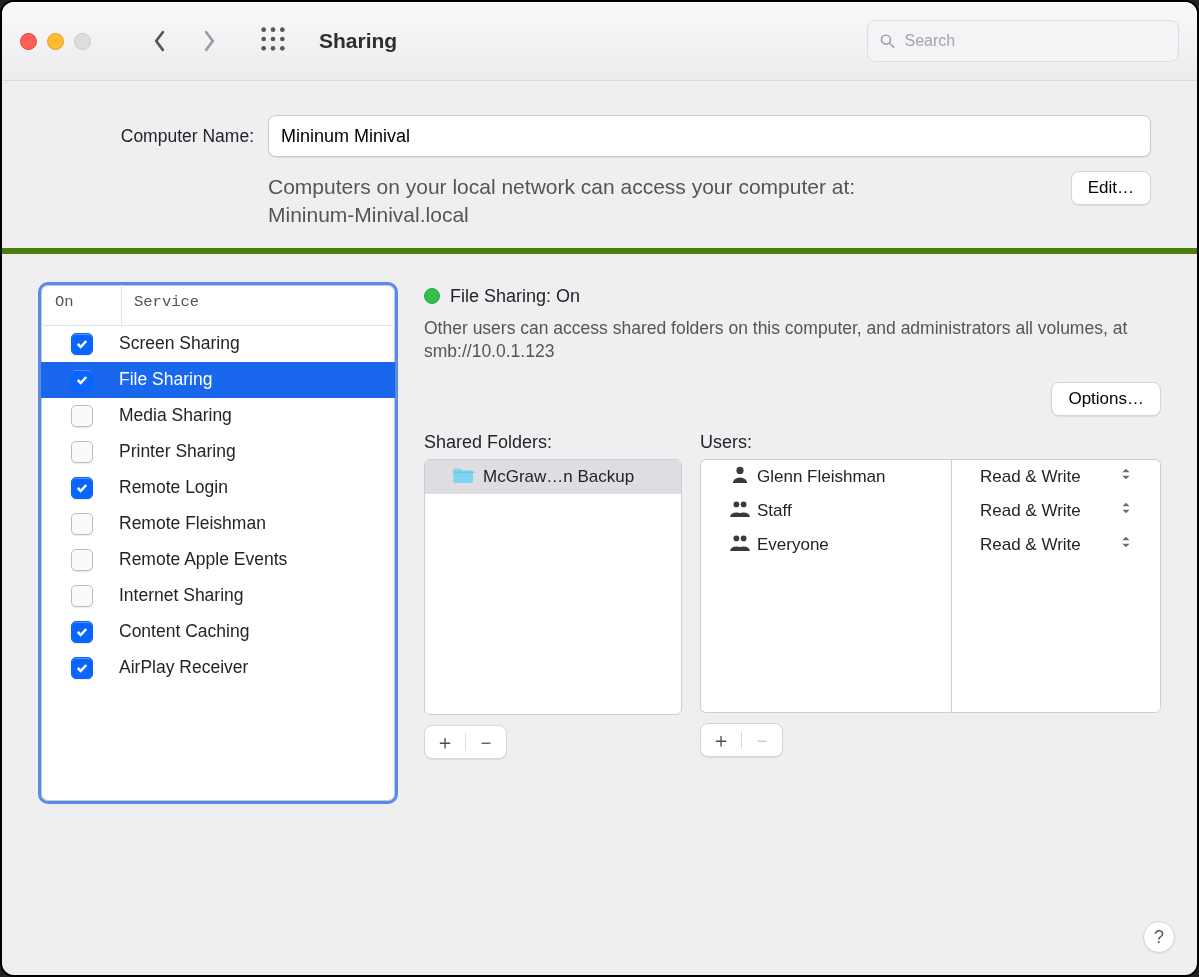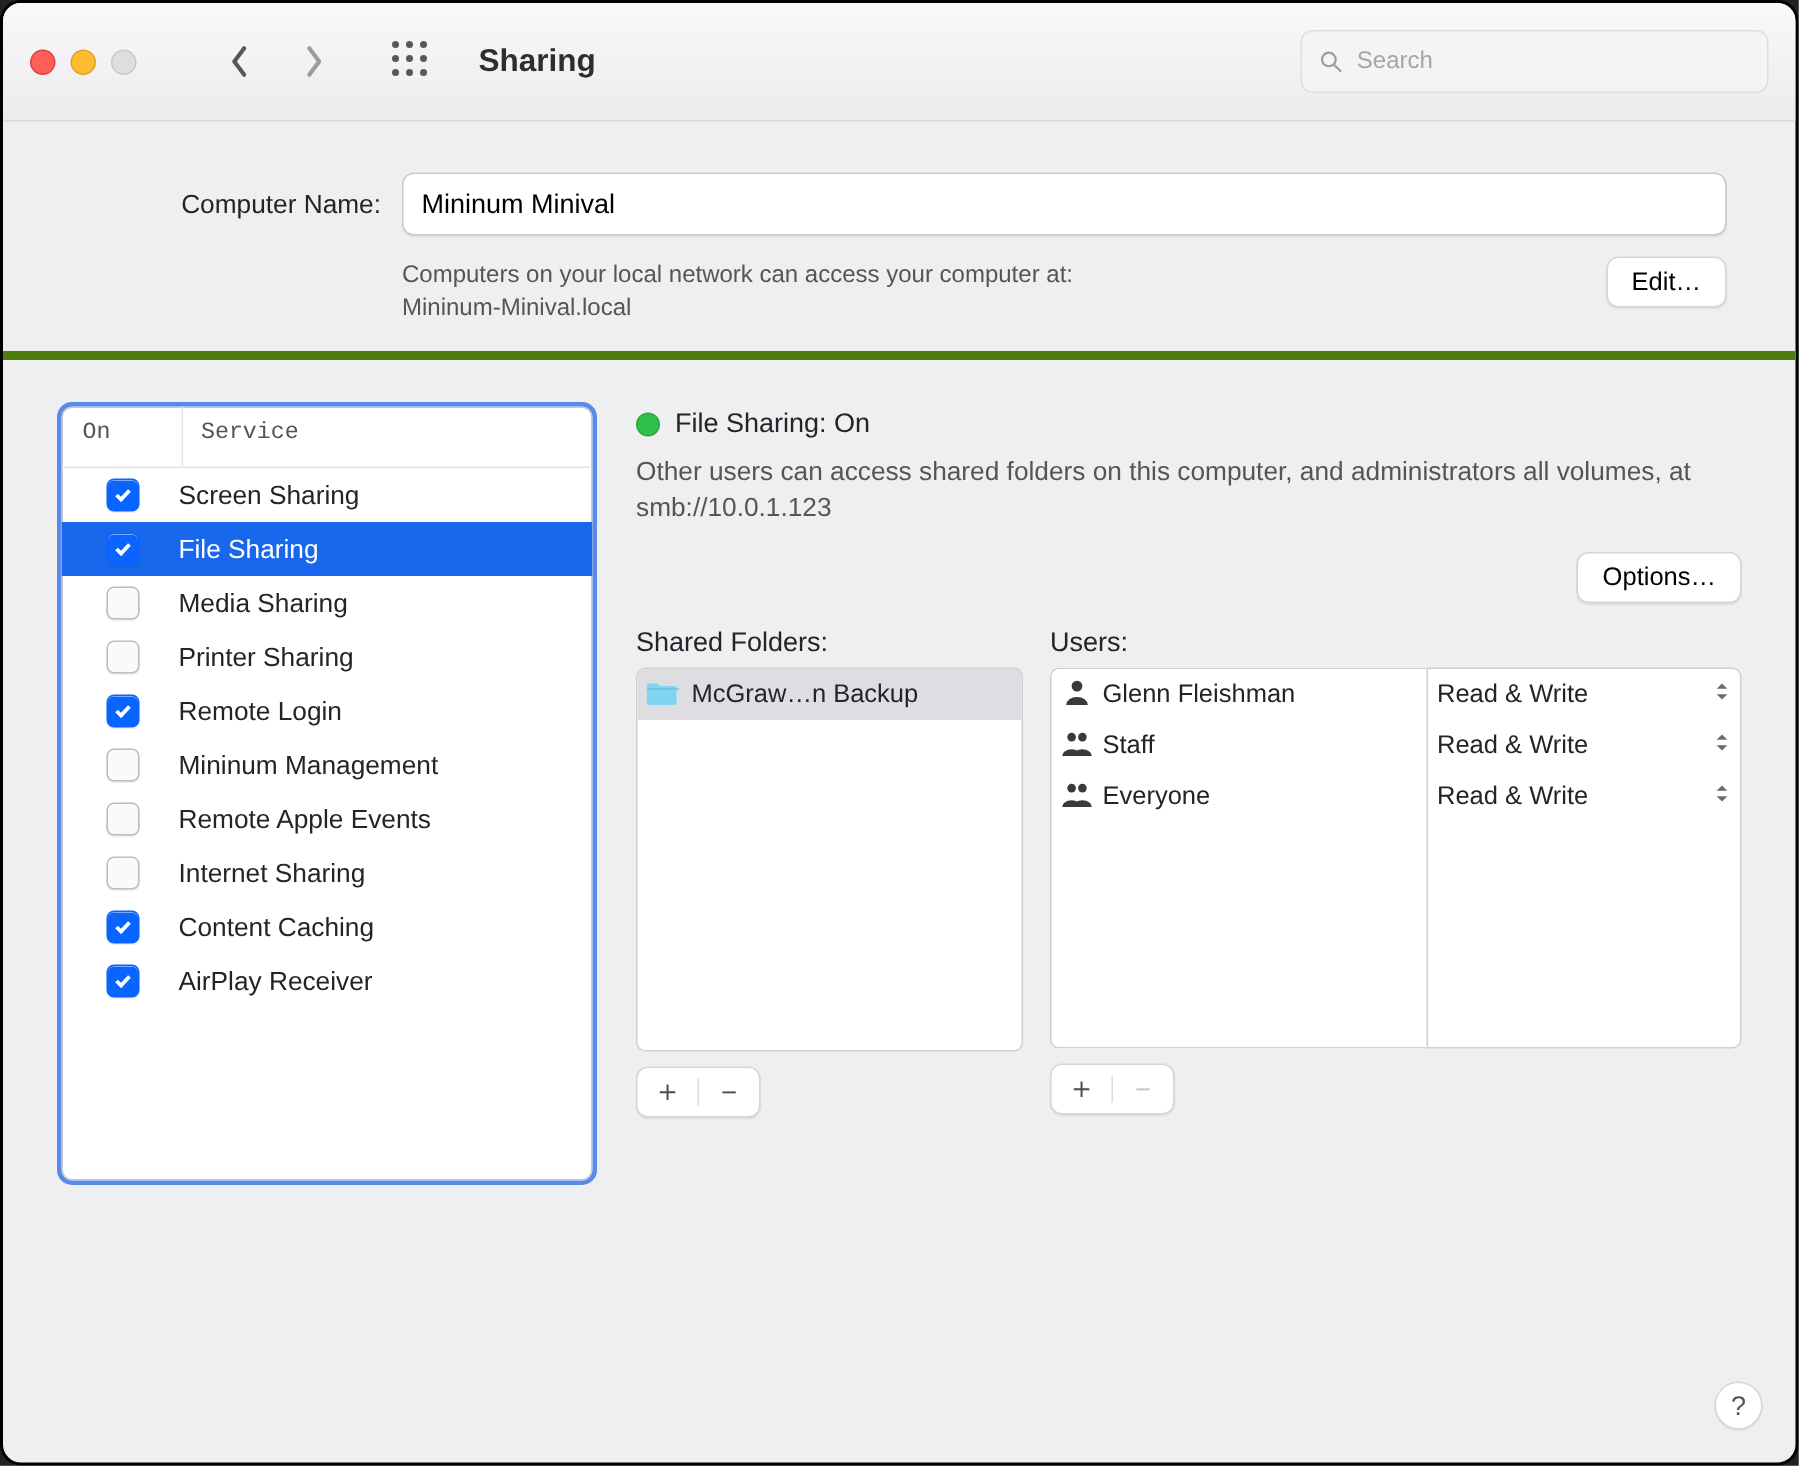--- a/index.html
+++ b/index.html
@@ -71,21 +71,21 @@
     padding:34px 46px 18px 46px;
     border-bottom:6px solid #4d7c0f;
   }
   .name-row{display:flex;align-items:center;gap:14px}
   .name-label{font-size:17.5px;width:206px;text-align:right}
   .name-input{
     flex:1;height:40px;border:1px solid #c9c9cf;border-radius:8px;
     background:var(--white);padding:0 12px;font-size:18px;box-shadow:var(--shadow);
   }
   .desc-row{display:flex;align-items:flex-start;margin-top:16px}
-  .desc-text{margin-left:220px;font-size:16px;color:#555;line-height:1.35;max-width:720px}
+  .desc-text{margin-left:220px;font-size:21px;color:#555;line-height:1.35;max-width:720px}
   .btn{
     background:var(--white);border:1px solid var(--button-border);border-radius:8px;
     padding:6px 16px;font-size:17px;box-shadow:var(--shadow);cursor:default;
   }
   .edit-btn{margin-left:auto;align-self:flex-start;margin-top:-2px}
 
   
   .body{display:flex;gap:26px;padding:28px 36px 28px 36px;flex:1}
 
   
@@ -132,21 +132,21 @@
   .listbox{
     background:var(--white);border:1px solid var(--panel-border);border-radius:6px;
     height:254px;overflow:hidden;
   }
   .col-folders{width:258px}
   .users-wrap{flex:1;display:flex;flex-direction:column}
   .users-box{display:flex;height:254px}
   .users-list{flex:1;background:var(--white);border:1px solid var(--panel-border);border-left:1px solid var(--panel-border);border-right:none;border-radius:6px 0 0 6px}
   .perm-list{width:208px;background:var(--white);border:1px solid var(--panel-border);border-radius:0 6px 6px 0}
 
-  .folder-row,.user-row,.perm-row{height:34px;display:flex;align-items:center;padding:0 6px;font-size:17px}
+  .folder-row,.user-row,.perm-row{height:34px;display:flex;align-items:center;padding:0 28px;font-size:17px}
   .folder-row.selected{background:#dedee2}
   .folder-icon svg{width:22px;height:18px;margin-right:8px}
   .user-icon svg{width:22px;height:18px;margin-right:6px;fill:#3a3a3d}
   .perm-row{justify-content:space-between}
   .stepper svg{width:12px;height:16px;fill:#6a6a70}
 
   .listbtns{display:flex;margin-top:10px}
   .pillbtns{
     display:flex;border:1px solid var(--button-border);background:#fff;border-radius:8px;
     box-shadow:var(--shadow);height:32px;align-items:center;
@@ -255,21 +255,21 @@
           <div class="svc-item">
             <span class="chk on">
               <svg viewBox="0 0 14 14">
                 <path d="M2 7 L5.5 10.5 L12 3.5"></path>
               </svg>
             </span>
             <span class="svc-label">Remote Login</span>
           </div>
           <div class="svc-item">
             <span class="chk"></span>
-            <span class="svc-label">Mininum Management</span>
+            <span class="svc-label">Remote Fleishman</span>
           </div>
           <div class="svc-item">
             <span class="chk"></span>
             <span class="svc-label">Remote Apple Events</span>
           </div>
           <div class="svc-item">
             <span class="chk"></span>
             <span class="svc-label">Internet Sharing</span>
           </div>
           <div class="svc-item">

